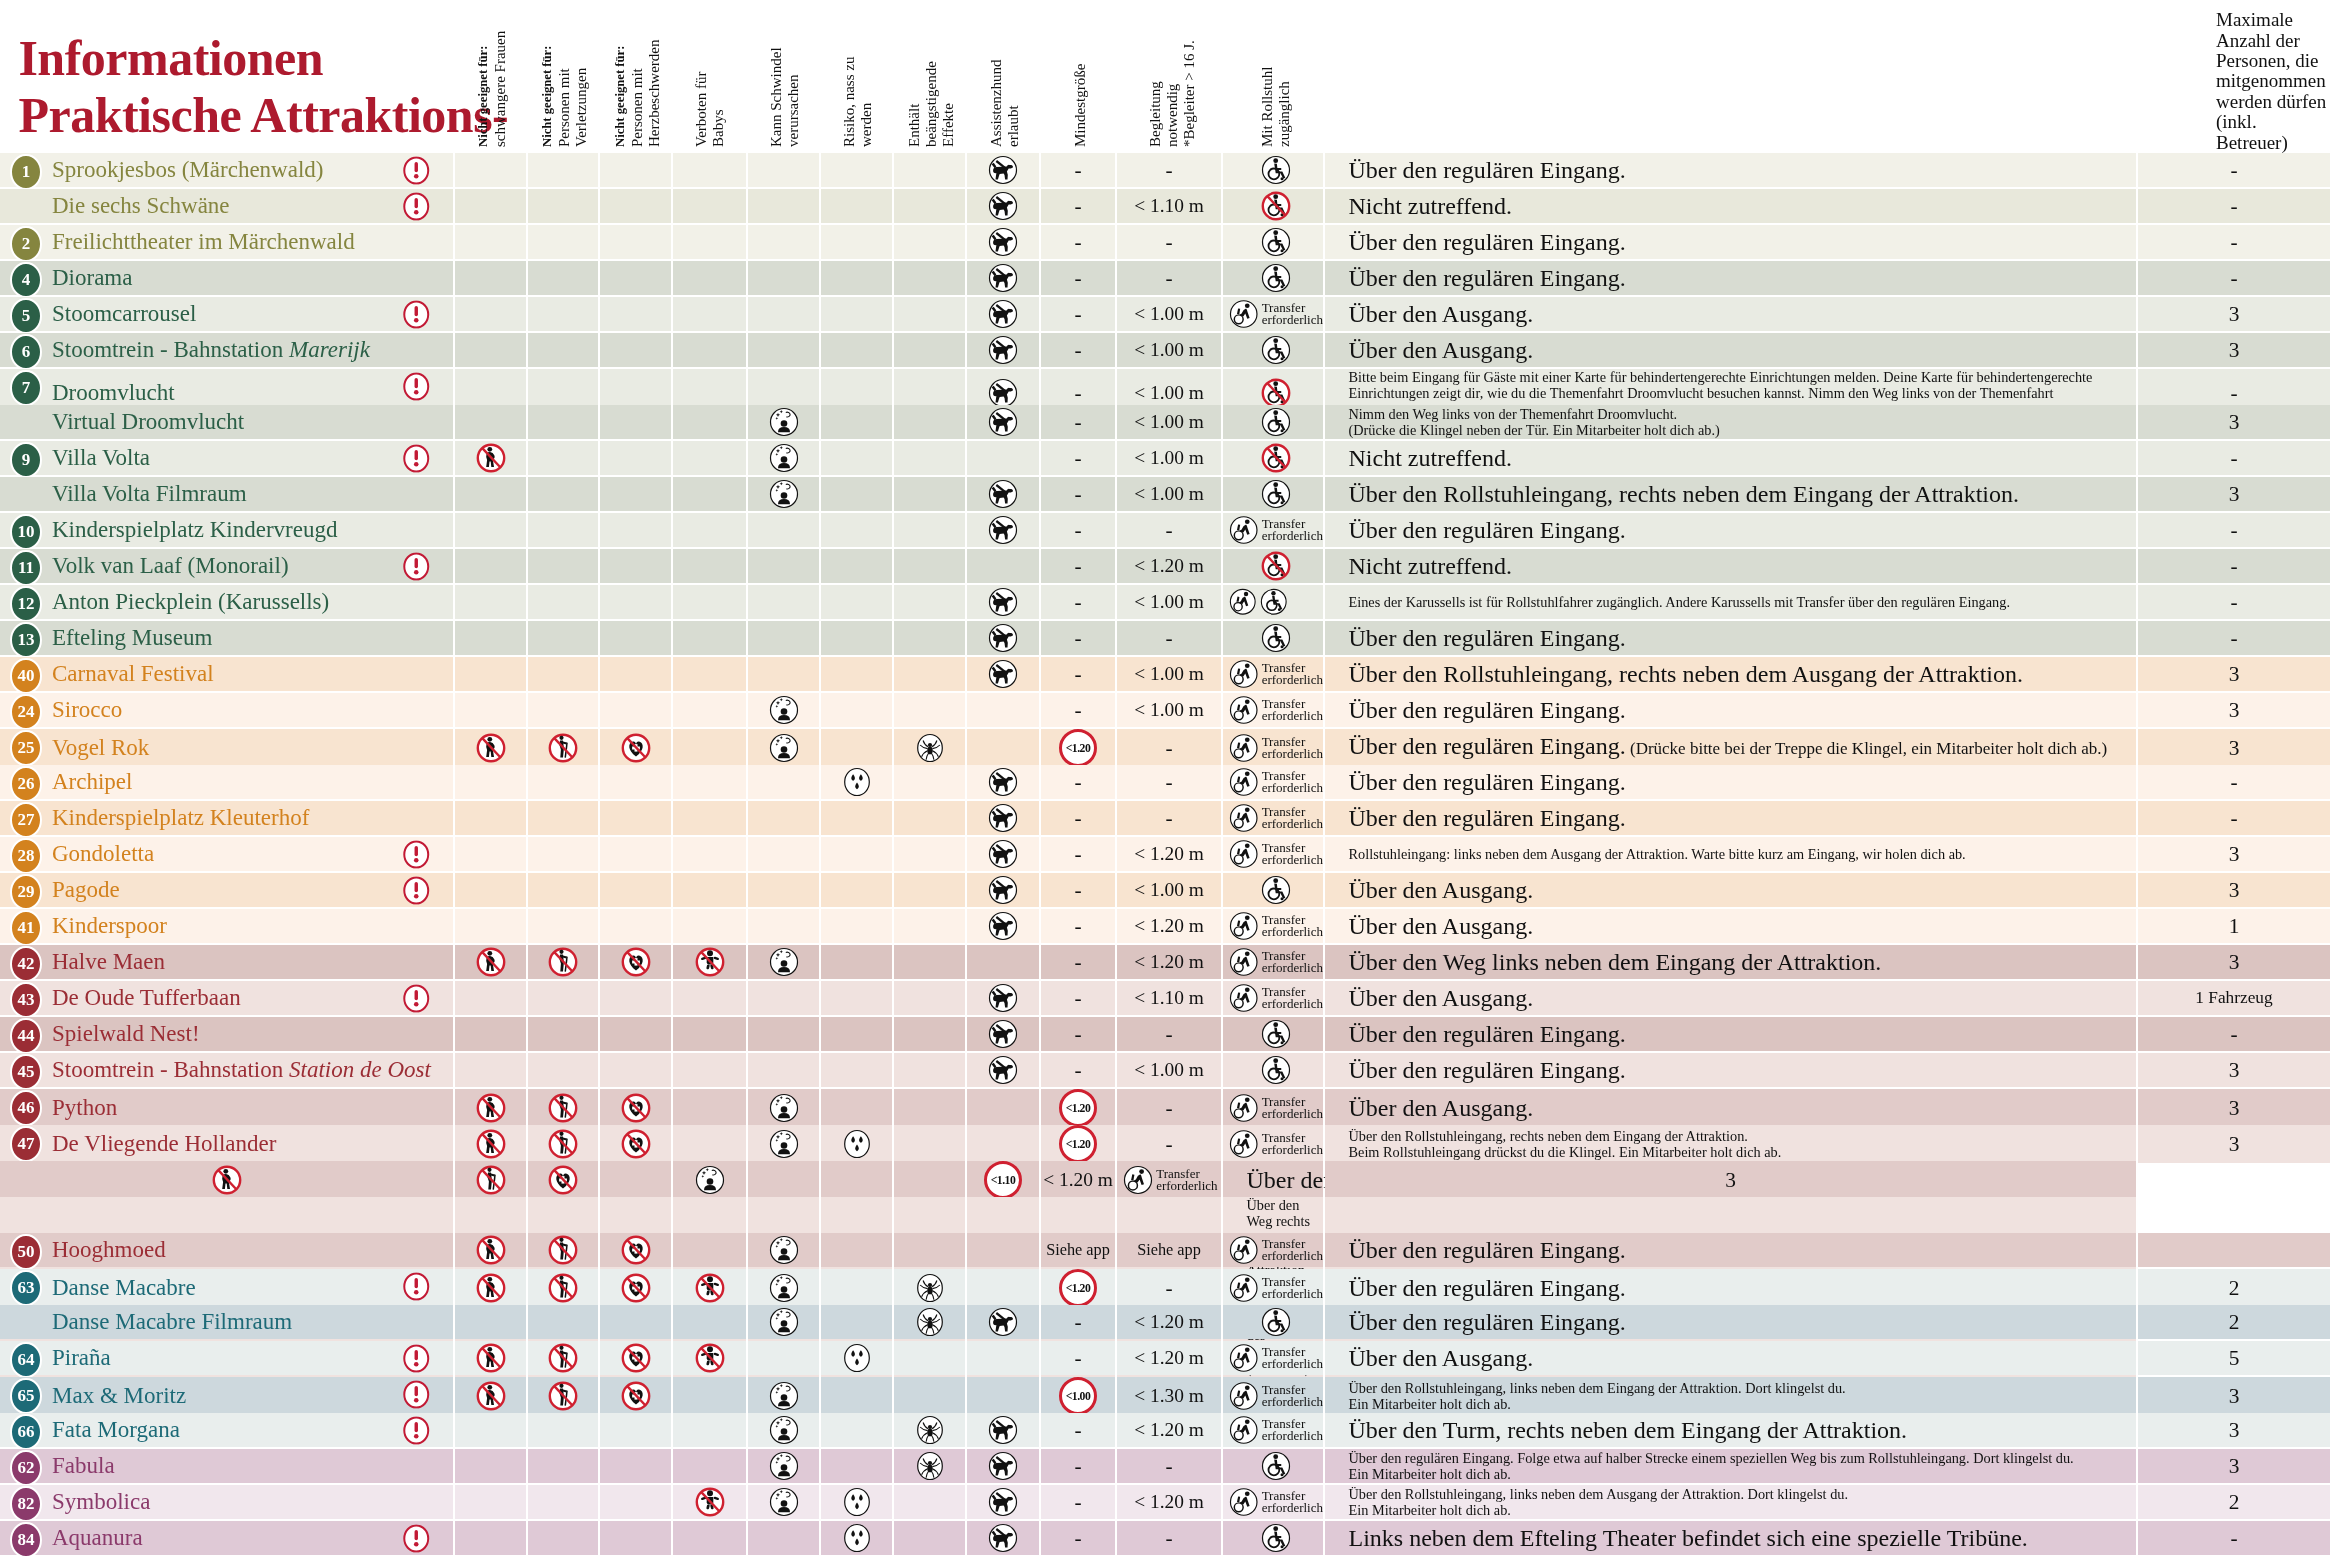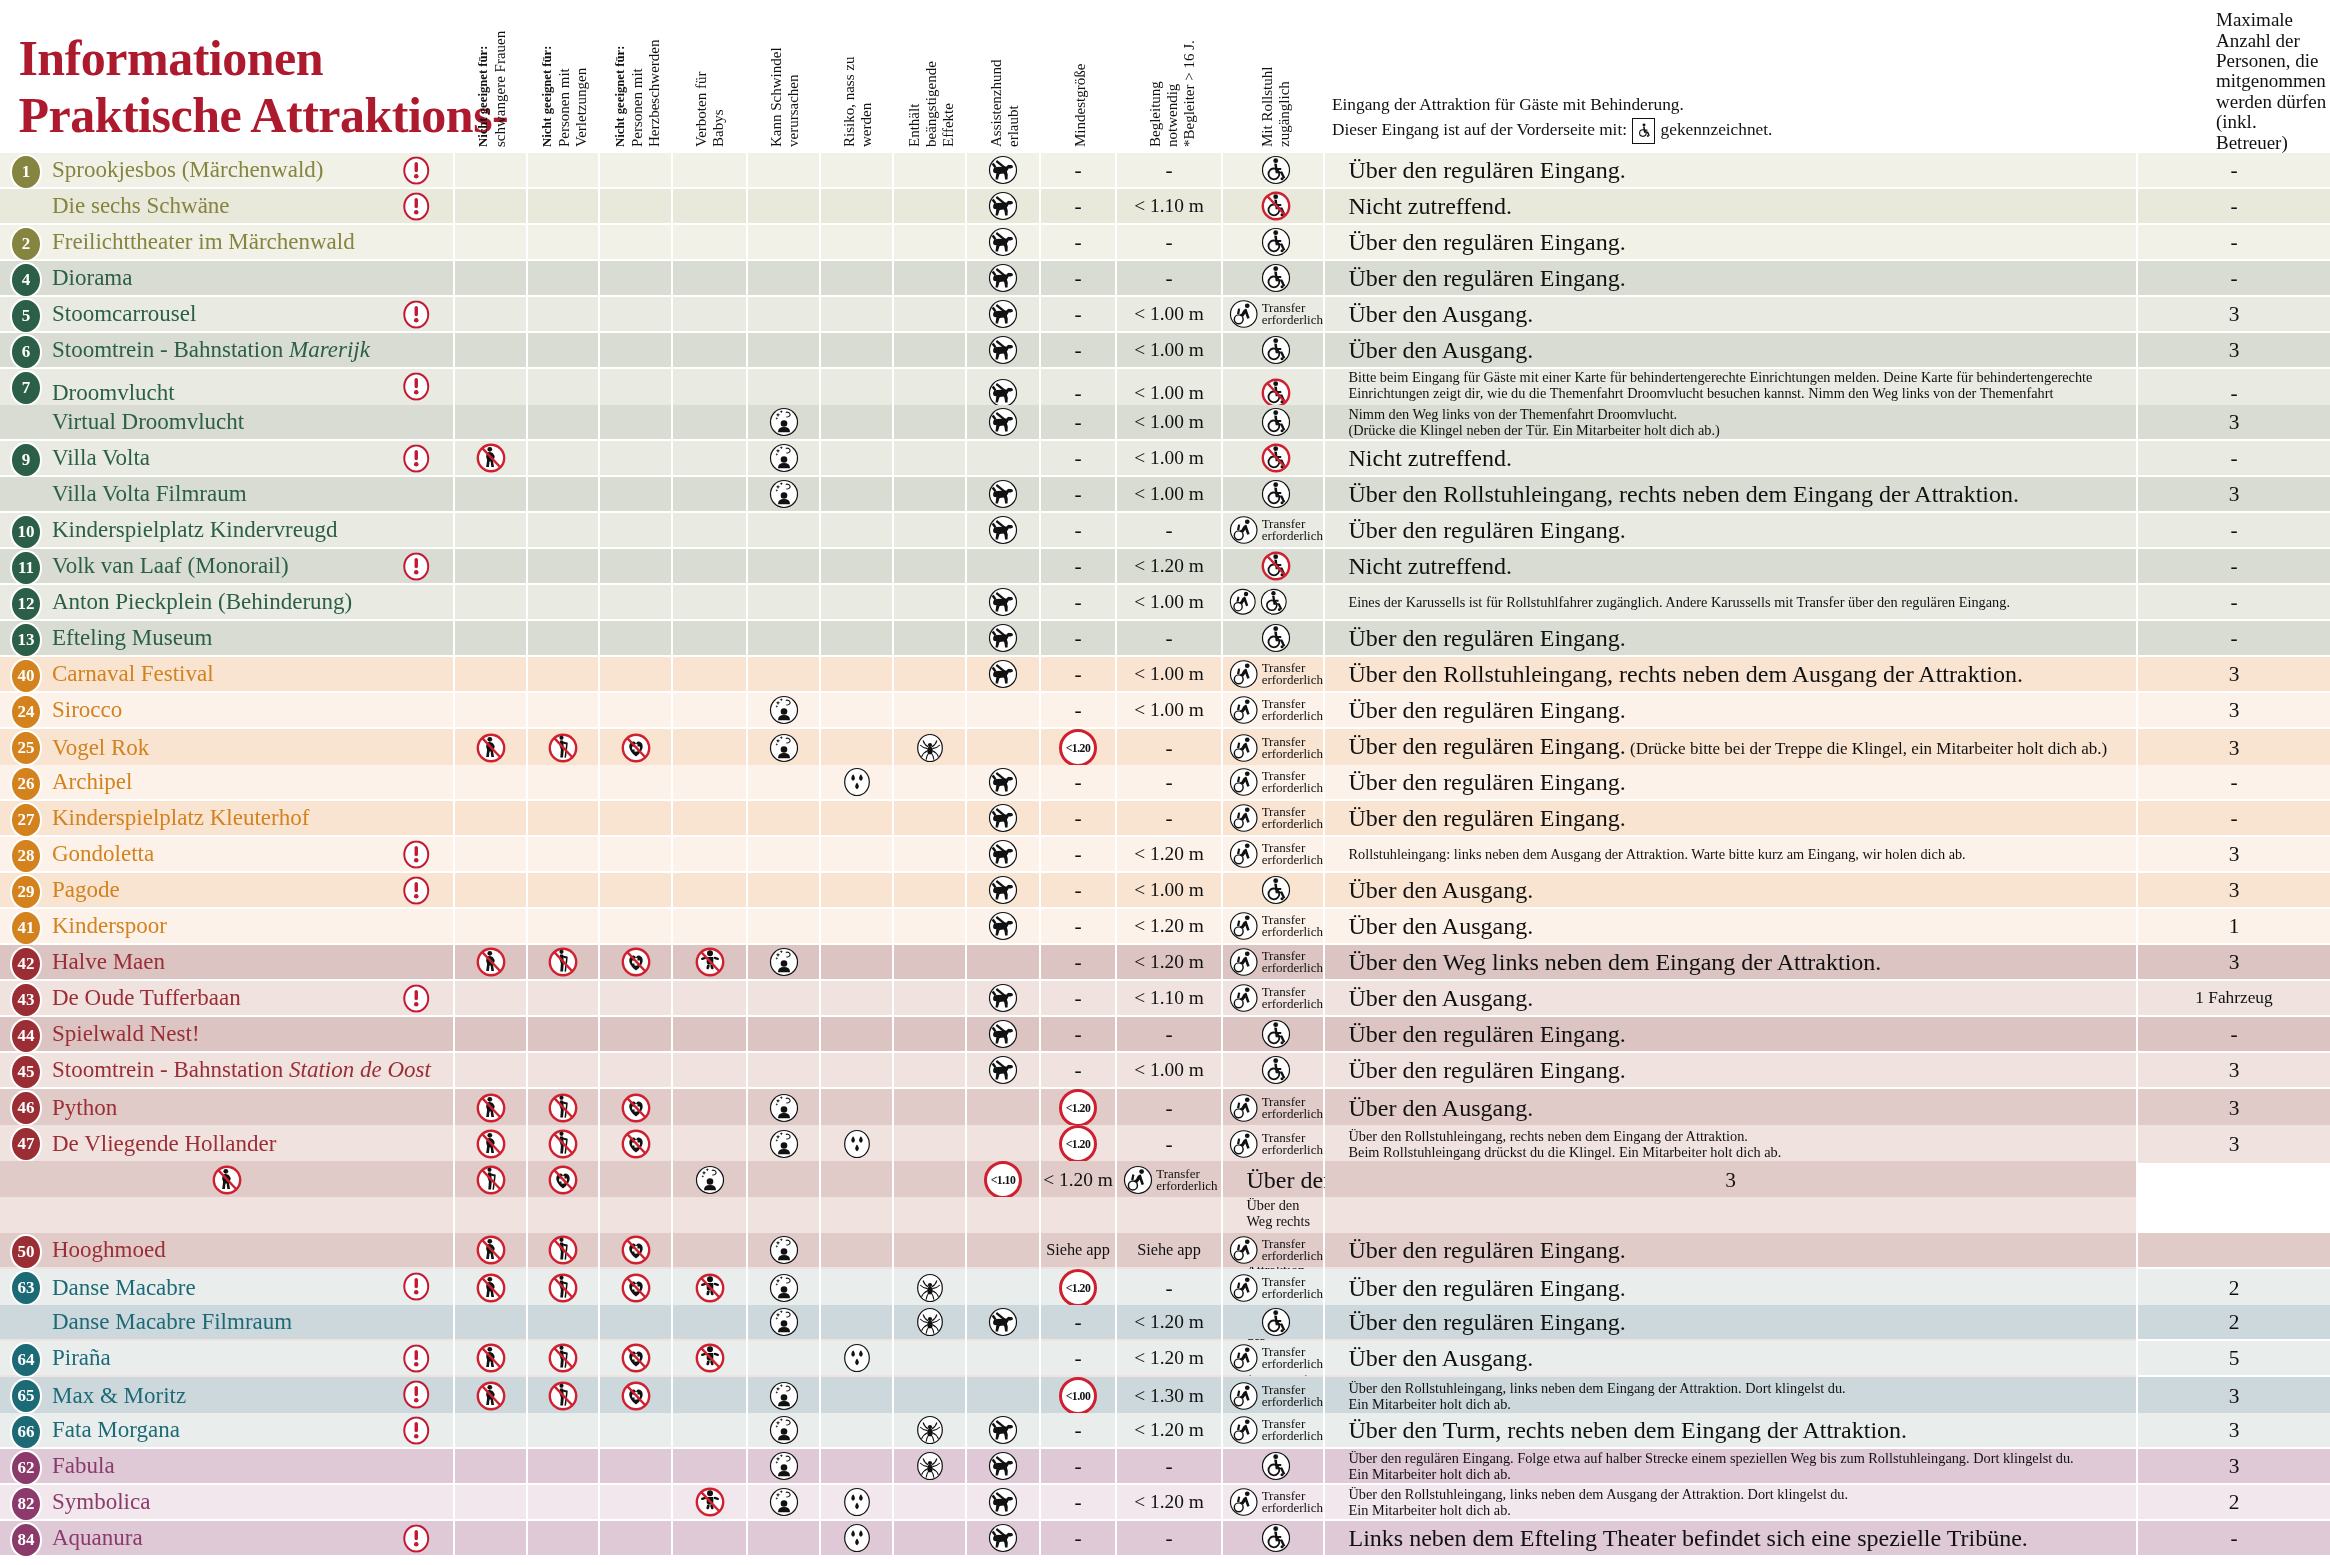--- a/index.html
+++ b/index.html
@@ -215,30 +215,20 @@
         <div>Begleitung</div>
         <div>notwendig</div>
         <div>*Begleiter &gt; 16 J.</div>
       </div>
       <div class="collabel" style="left: 1259px;">
         <div>Mit Rollstuhl</div>
         <div>zugänglich</div>
       </div>
     </div>
 
-  <div id="entnote">
-    <div>Eingang der Attraktion für Gäste mit Behinderung.</div>
-    <div>
-      <span>Dieser Eingang ist auf der Vorderseite mit:</span><span class="wcbox">
-          <svg viewBox="0 0 100 100">
-            <use href="#i-wcplain"></use>
-          </svg>
-        </span><span>gekennzeichnet.</span>
-    </div>
-  </div>
 
   <div id="maxnote">Maximale Anzahl der Personen, die mitgenommen werden dürfen (inkl. Betreuer)</div>
 
   <div id="rows">
       <div class="row" style="--bg: #f2f1e8; --sc: #85853f;">
     <div class="c namec">
       <span class="badge">1</span>
       <span class="name">Sprookjesbos (Märchenwald)</span>
       <span class="warnic"><svg class="" viewBox="0 0 100 100">
               <use href="#i-warn"></use>
@@ -687,21 +677,21 @@
     <div class="c entc">
           <div class="ent-lg">Nicht zutreffend.</div>
         </div>
     <div class="c maxcell">
           <span class="maxc">-</span>
         </div>
   </div>
       <div class="row" style="--bg: #e9ebe3; --sc: #2b5f47;">
     <div class="c namec">
       <span class="badge">12</span>
-      <span class="name">Anton Pieckplein (Behinderung)</span>
+      <span class="name">Anton Pieckplein (Karussells)</span>
       <span class="warnic"></span>
     </div>
     <div class="c"></div>
     <div class="c"></div>
     <div class="c"></div>
     <div class="c"></div>
     <div class="c"></div>
     <div class="c"></div>
     <div class="c"></div>
     <div class="c">

